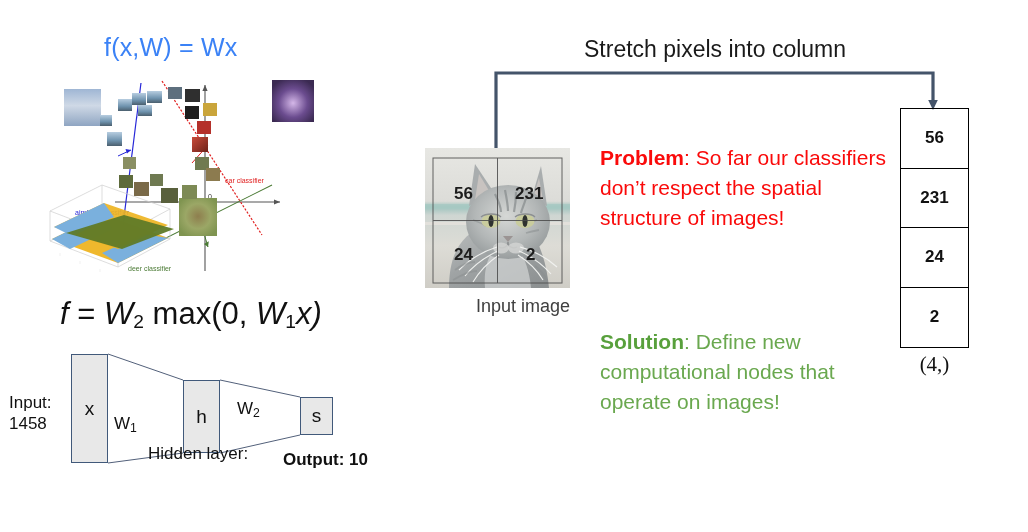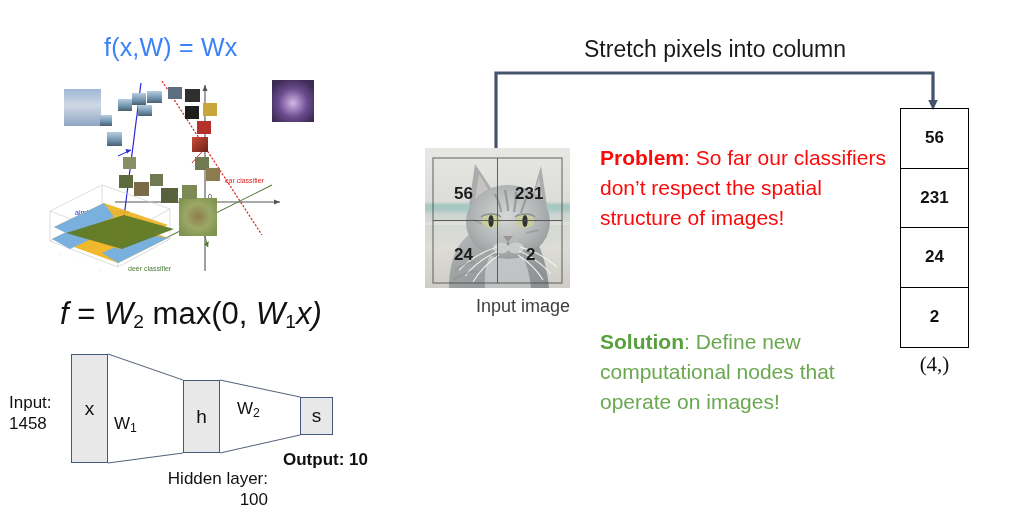--- a/index.html
+++ b/index.html
@@ -76,22 +76,22 @@
   .nn-sub { font-size: 0.72em; vertical-align: -0.25em; }
 
   #nn-w1 { left: 114px; top: 399px; margin-top: 15px; }
   #nn-w2 { left: 237px; top: 399px; }
   #nn-input-label {
     left: 9px; top: 392px;
     text-align: left;
     line-height: 1.25;
   }
   #nn-hidden-label {
-    left: 148px; top: 469px;
-    text-align: right;
+    left: 148px; top: 444px;
+    text-align: left;
     line-height: 1.22;
     width: 120px;
   }
   #nn-output-label { left: 283px; top: 450px; font-weight: bold; }
 
   
   #stretch-title {
     left: 584px; top: 36px;
     font-size: 23px;
     color: #1a1a1a;
@@ -328,21 +328,20 @@
   <div class="abs nn-label" id="nn-w2">
     <span>W</span><span class="nn-sub">2</span>
   </div>
 
   <div class="abs nn-label" id="nn-input-label">
     <div>Input:</div>
     <div>1458</div>
   </div>
   <div class="abs nn-label" id="nn-hidden-label">
     <div>Hidden layer:</div>
-    <div>100</div>
   </div>
   <div class="abs nn-label" id="nn-output-label">Output: 10</div>
 
   <div class="abs" id="stretch-title">Stretch pixels into column</div>
 
   <div class="abs" id="connector">
     <svg width="480" height="110" viewBox="0 0 480 110" xmlns="http://www.w3.org/2000/svg">
       <path d="M16,88 L16,13 L453,13 L453,42" fill="none" stroke="#44546a" stroke-width="3.2" stroke-linejoin="miter"></path>
       <polygon points="453,50 448.2,40 457.8,40" fill="#44546a"></polygon>
     </svg>

